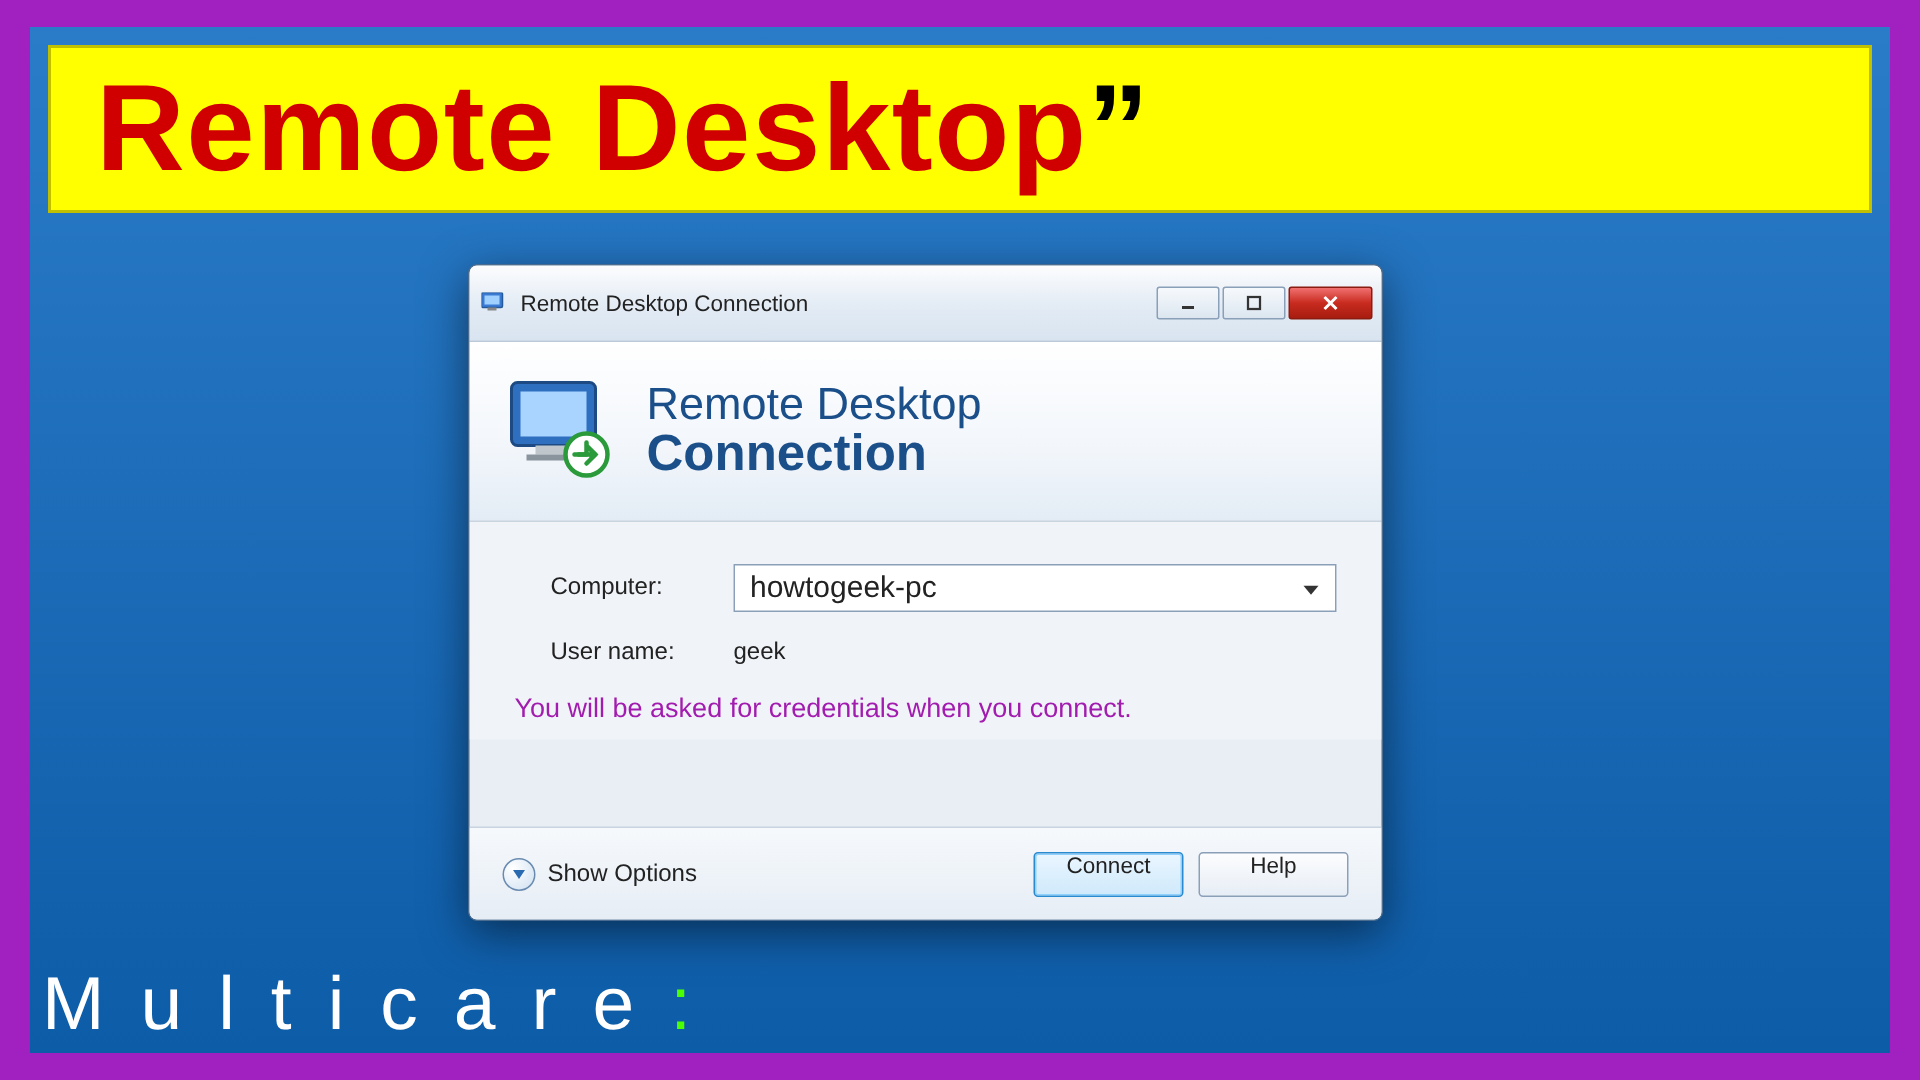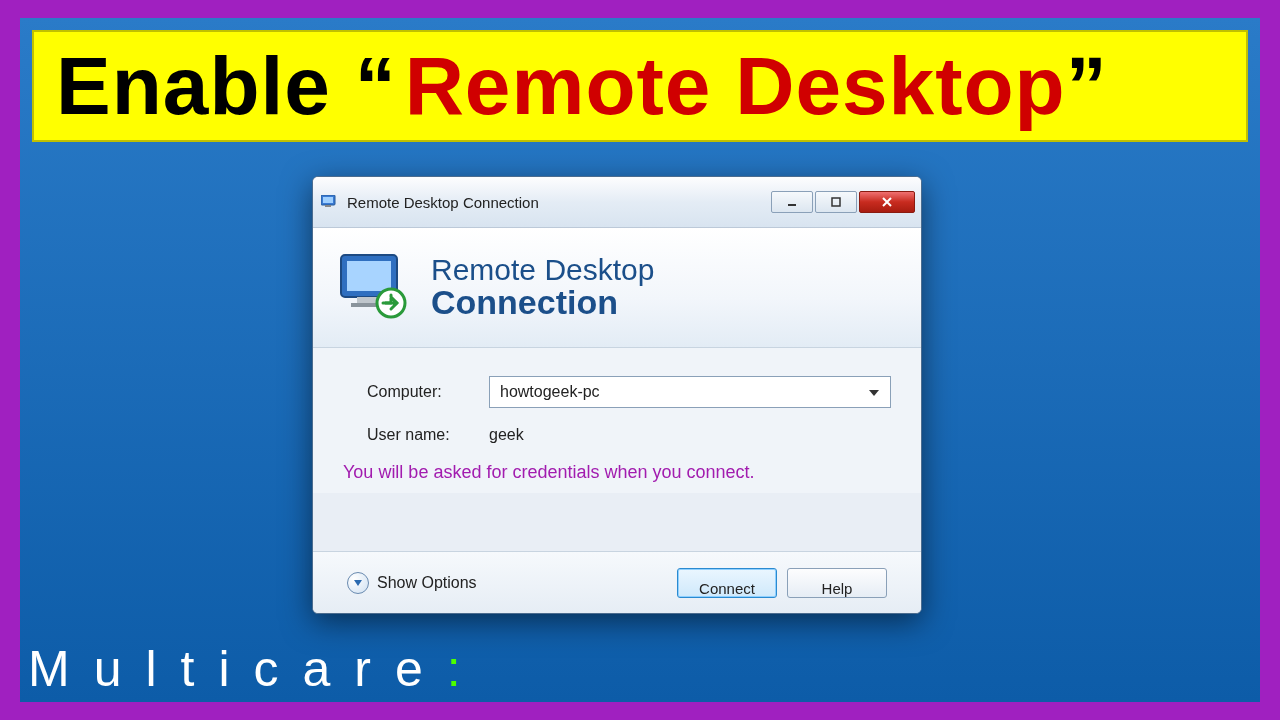--- a/index.html
+++ b/index.html
@@ -118,37 +118,37 @@
   .form-row .label { width: 104px; }
   .combo {
     flex: 1;
     height: 32px;
     border: 1px solid #8aa0b8;
     background: #fff;
     display: flex;
     align-items: center;
     padding: 0 10px;
     position: relative;
-    font-size: 16px;
+    font-size: 20px;
   }
   .combo .caret {
     position: absolute; right: 10px; top: 50%; transform: translateY(-50%);
   }
   .username-val { font-size: 16px; }
   .info-text { margin-top: 14px; font-size: 18px; color: #a21caf; }
 
   .footer-area {
     position: absolute;
     left: 0; right: 0; bottom: 0;
     height: 62px;
     background: linear-gradient(#f6f9fc,#e6edf5);
     border-top: 1px solid #c8d4e0;
     display: flex;
     align-items: center;
-    padding: 0 34px;
+    padding: 0 22px;
     gap: 10px;
   }
   .show-opts {
     display: flex; align-items: center; gap: 8px;
     font-size: 16px; color: #222;
     flex: 1;
   }
   .expander {
     width: 22px; height: 22px;
     border-radius: 50%;
@@ -158,35 +158,34 @@
   }
   .btn {
     height: 30px;
     min-width: 100px;
     padding: 0 16px;
     border: 1px solid #8aa0b8;
     border-radius: 3px;
     background: linear-gradient(#fdfdfe,#e6edf5);
     font-size: 15px;
     color: #222;
-    display: flex; align-items: flex-end; justify-content: center;
+    display: flex; align-items: flex-start; justify-content: center;
   }
   .btn.primary {
     border: 1px solid #2a8ad0;
     box-shadow: inset 0 0 0 1px #8fd0ff;
     background: linear-gradient(#eaf6ff,#cfe9fb);
   }
 </style>
 </head>
 <body>
 
 <div class="outer">
 
   <div class="banner">
-    <span class="part1">Enable “</span>
     <span class="part2">Remote Desktop</span>
     <span class="part3">”</span>
   </div>
 
   <div class="win">
     <div class="titlebar">
       <span class="app-icon">
         <svg width="18" height="14" viewBox="0 0 18 14">
           <rect x="0" y="0" width="14" height="10" rx="1" fill="#3b7bd4" stroke="#245a9a"></rect>
           <rect x="2" y="2" width="10" height="6" fill="#9fd0ff"></rect>

